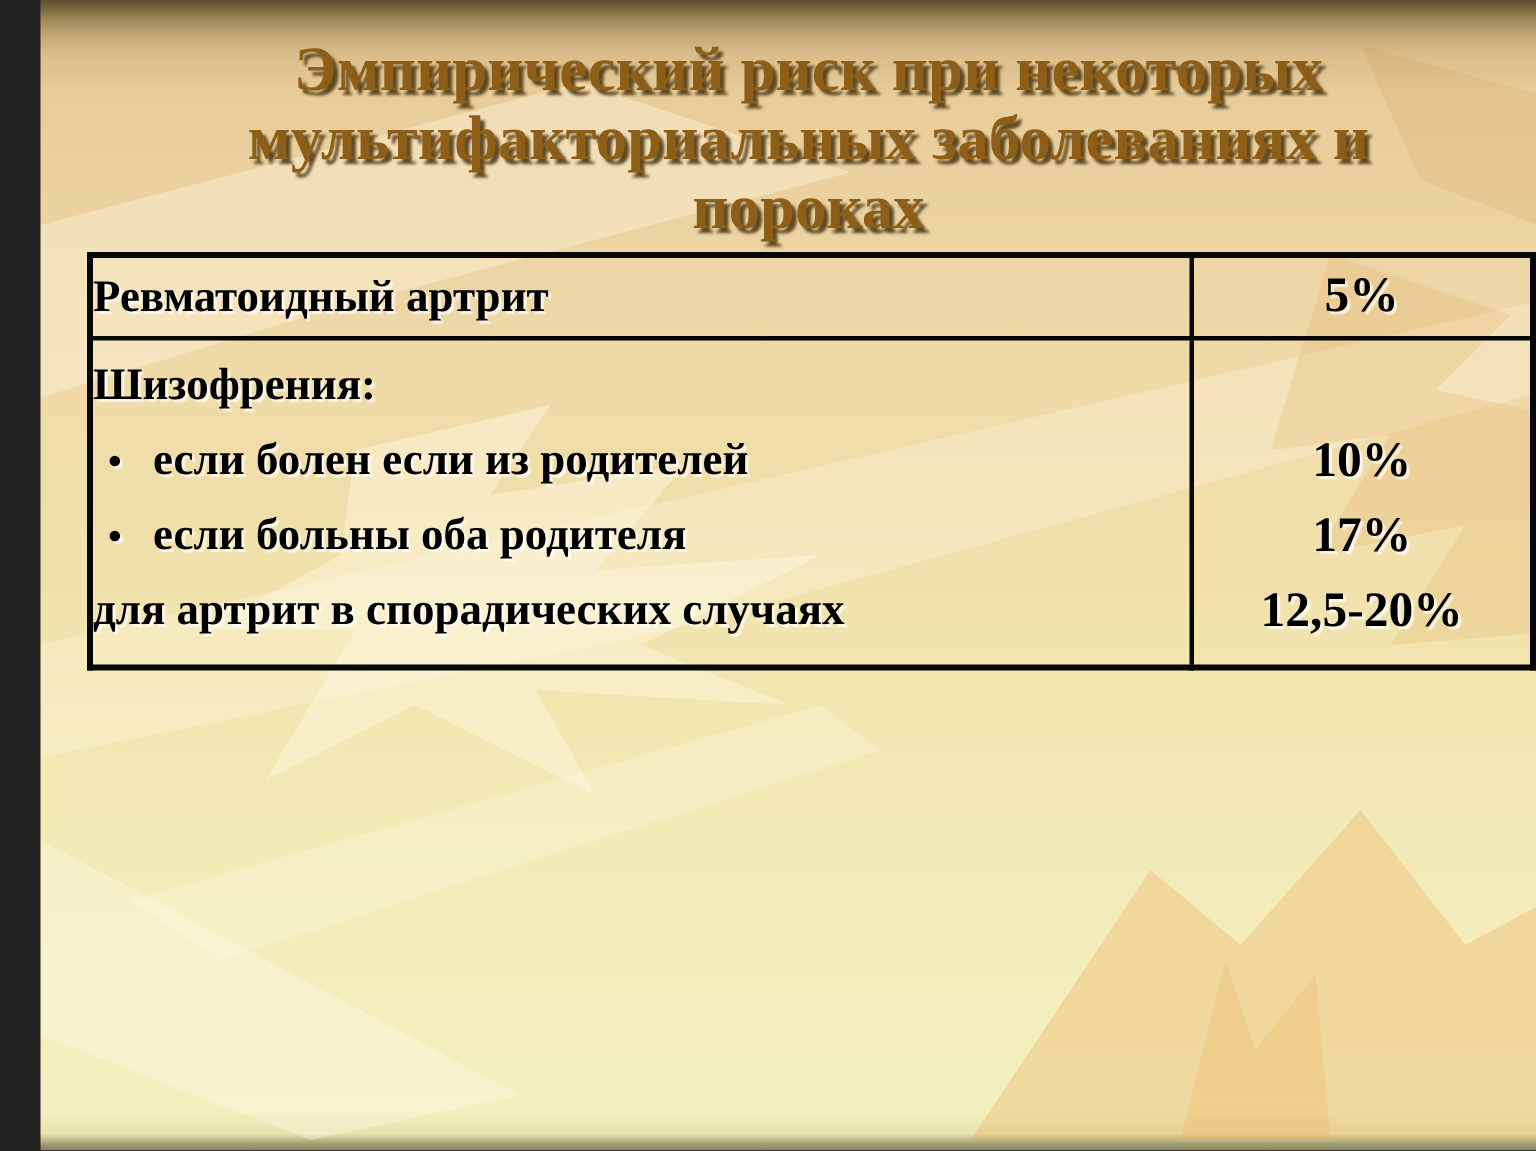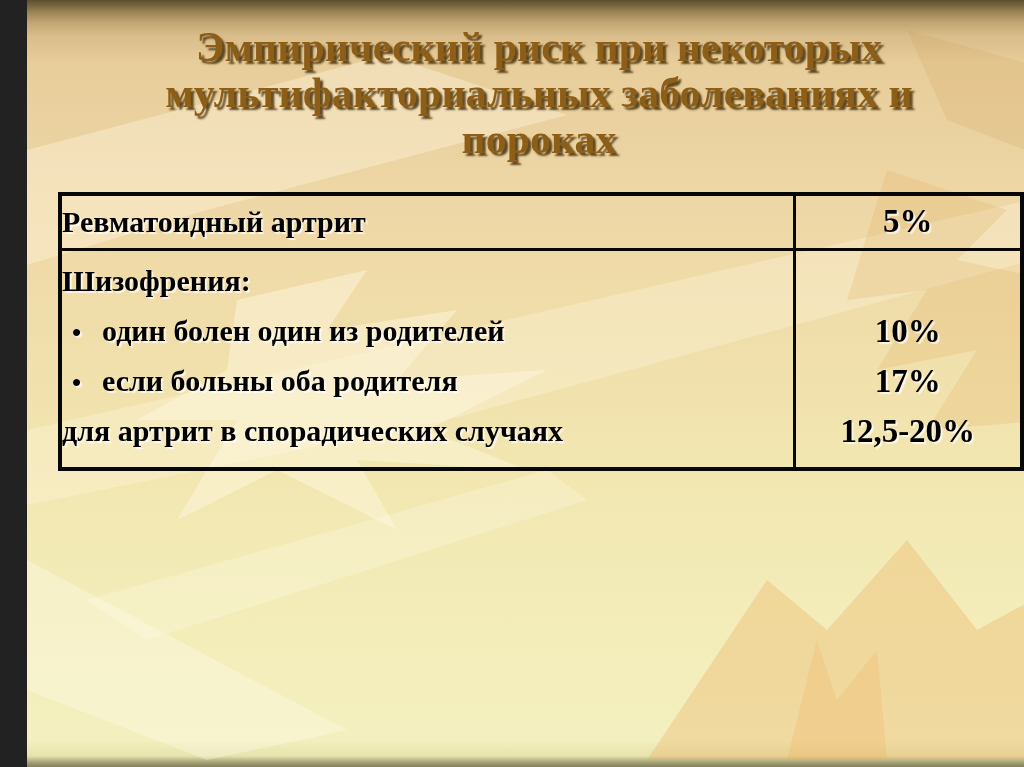--- a/index.html
+++ b/index.html
@@ -39,21 +39,21 @@
     color: #8d5e17;
     text-shadow: 3px 3px 2px rgba(72, 48, 10, 0.85);
   }
   .title .title-inner {
     display: inline-block;
     max-width: 880px;
   }
   table.risk-table {
     position: absolute;
     left: 31px;
-    top: 192px;
+    top: 168px;
     width: 962px;
     border-collapse: collapse;
     table-layout: fixed;
   }
   table.risk-table td {
     border: 3px solid #070707;
     padding: 0;
     color: #000;
     font-weight: bold;
     background: transparent;
@@ -118,21 +118,21 @@
     <tbody>
       <tr class="r-55">
         <td class="c1">Ревматоидный артрит</td>
         <td class="c2">5%</td>
       </tr>
       <tr class="r-last">
         <td class="c1">
           <div class="cell-lines">
             <div class="line">Шизофрения:</div>
             <div class="line bullet-line">
-              <span class="bullet-dot">•</span><span>один болен один из родителей</span>
+              <span class="bullet-dot">•</span><span>если болен если из родителей</span>
             </div>
             <div class="line bullet-line">
               <span class="bullet-dot">•</span><span>если больны оба родителя</span>
             </div>
             <div class="line">для артрит в спорадических случаях</div>
           </div>
         </td>
         <td class="c2">
           <div class="cell-lines">
             <div class="line"></div>

